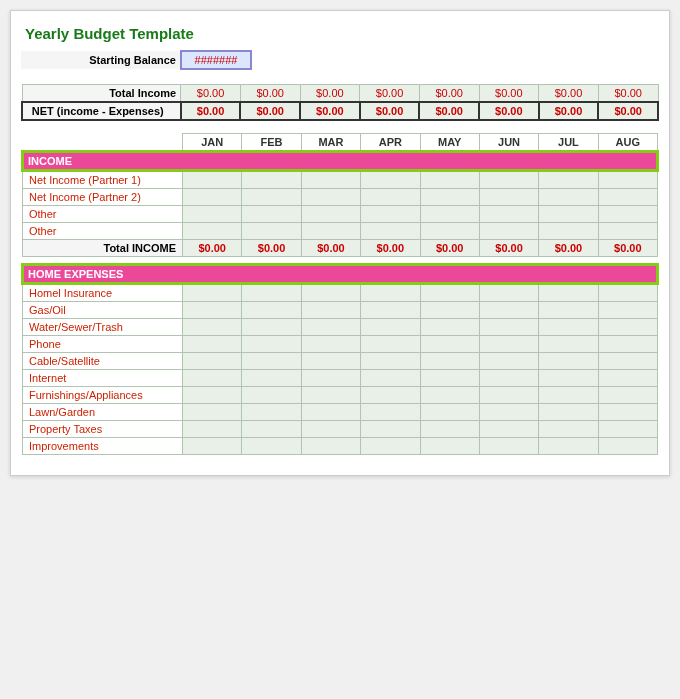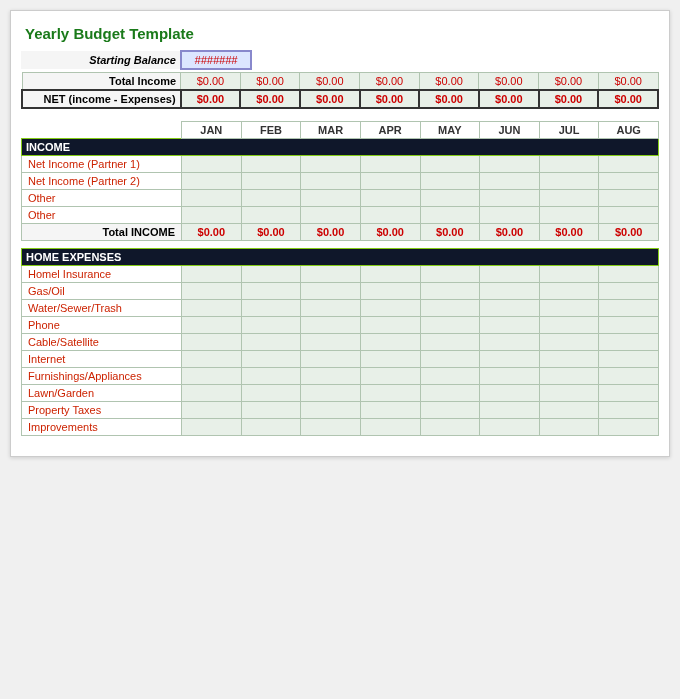--- a/index.html
+++ b/index.html
@@ -82,24 +82,24 @@
       border: none;
     }
     .section-header {
       background: #006600;
       color: white;
       font-weight: bold;
       font-size: 12px;
       padding: 3px 6px;
     }
     .section-header td {
-      background: #0f172a;
+      background: #ec4899;
       color: white;
       font-weight: bold;
-      border: 1px solid #84cc16;
+      border: 3px solid #84cc16;
     }
     .item-row td.item-label {
       color: #cc2200;
       text-align: left;
       background: white;
       font-weight: normal;
       border: 1px solid #b0c4b0;
       padding-left: 6px;
     }
     .item-row td.data-cell {
@@ -121,39 +121,39 @@
       border: 1px solid #b0c4b0;
     }
     .net-row td {
       font-weight: bold;
       border: 2px solid #333;
       font-size: 11px;
     }
     .net-row td.net-label {
       text-align: right;
       background: #f5f5f5;
-      padding-right: 4px;
+      padding-right: 16px;
     }
     .net-row td.net-value {
       background: #e8f0e8;
       text-align: center;
       color: #cc0000;
     }
     .spacer-row td {
       border: none;
       height: 8px;
     }
   </style>
 </head>
 <body>
 
 <div class="spreadsheet-container">
   <div class="title">Yearly Budget Template</div>
 
-  <table style="margin-bottom:2px;font-style:italic;">
+  <table style="margin-bottom:14px;">
     <tbody>
         <tr>
       <td class="starting-balance-label" style="width:160px;">Starting Balance</td>
       <td class="starting-balance-value" style="width:70px;">#######</td>
       <td style="border:none; background:white;" colspan="7"></td>
     </tr>
   </tbody>
     </table>
 
   <table style="margin-bottom:2px;">

